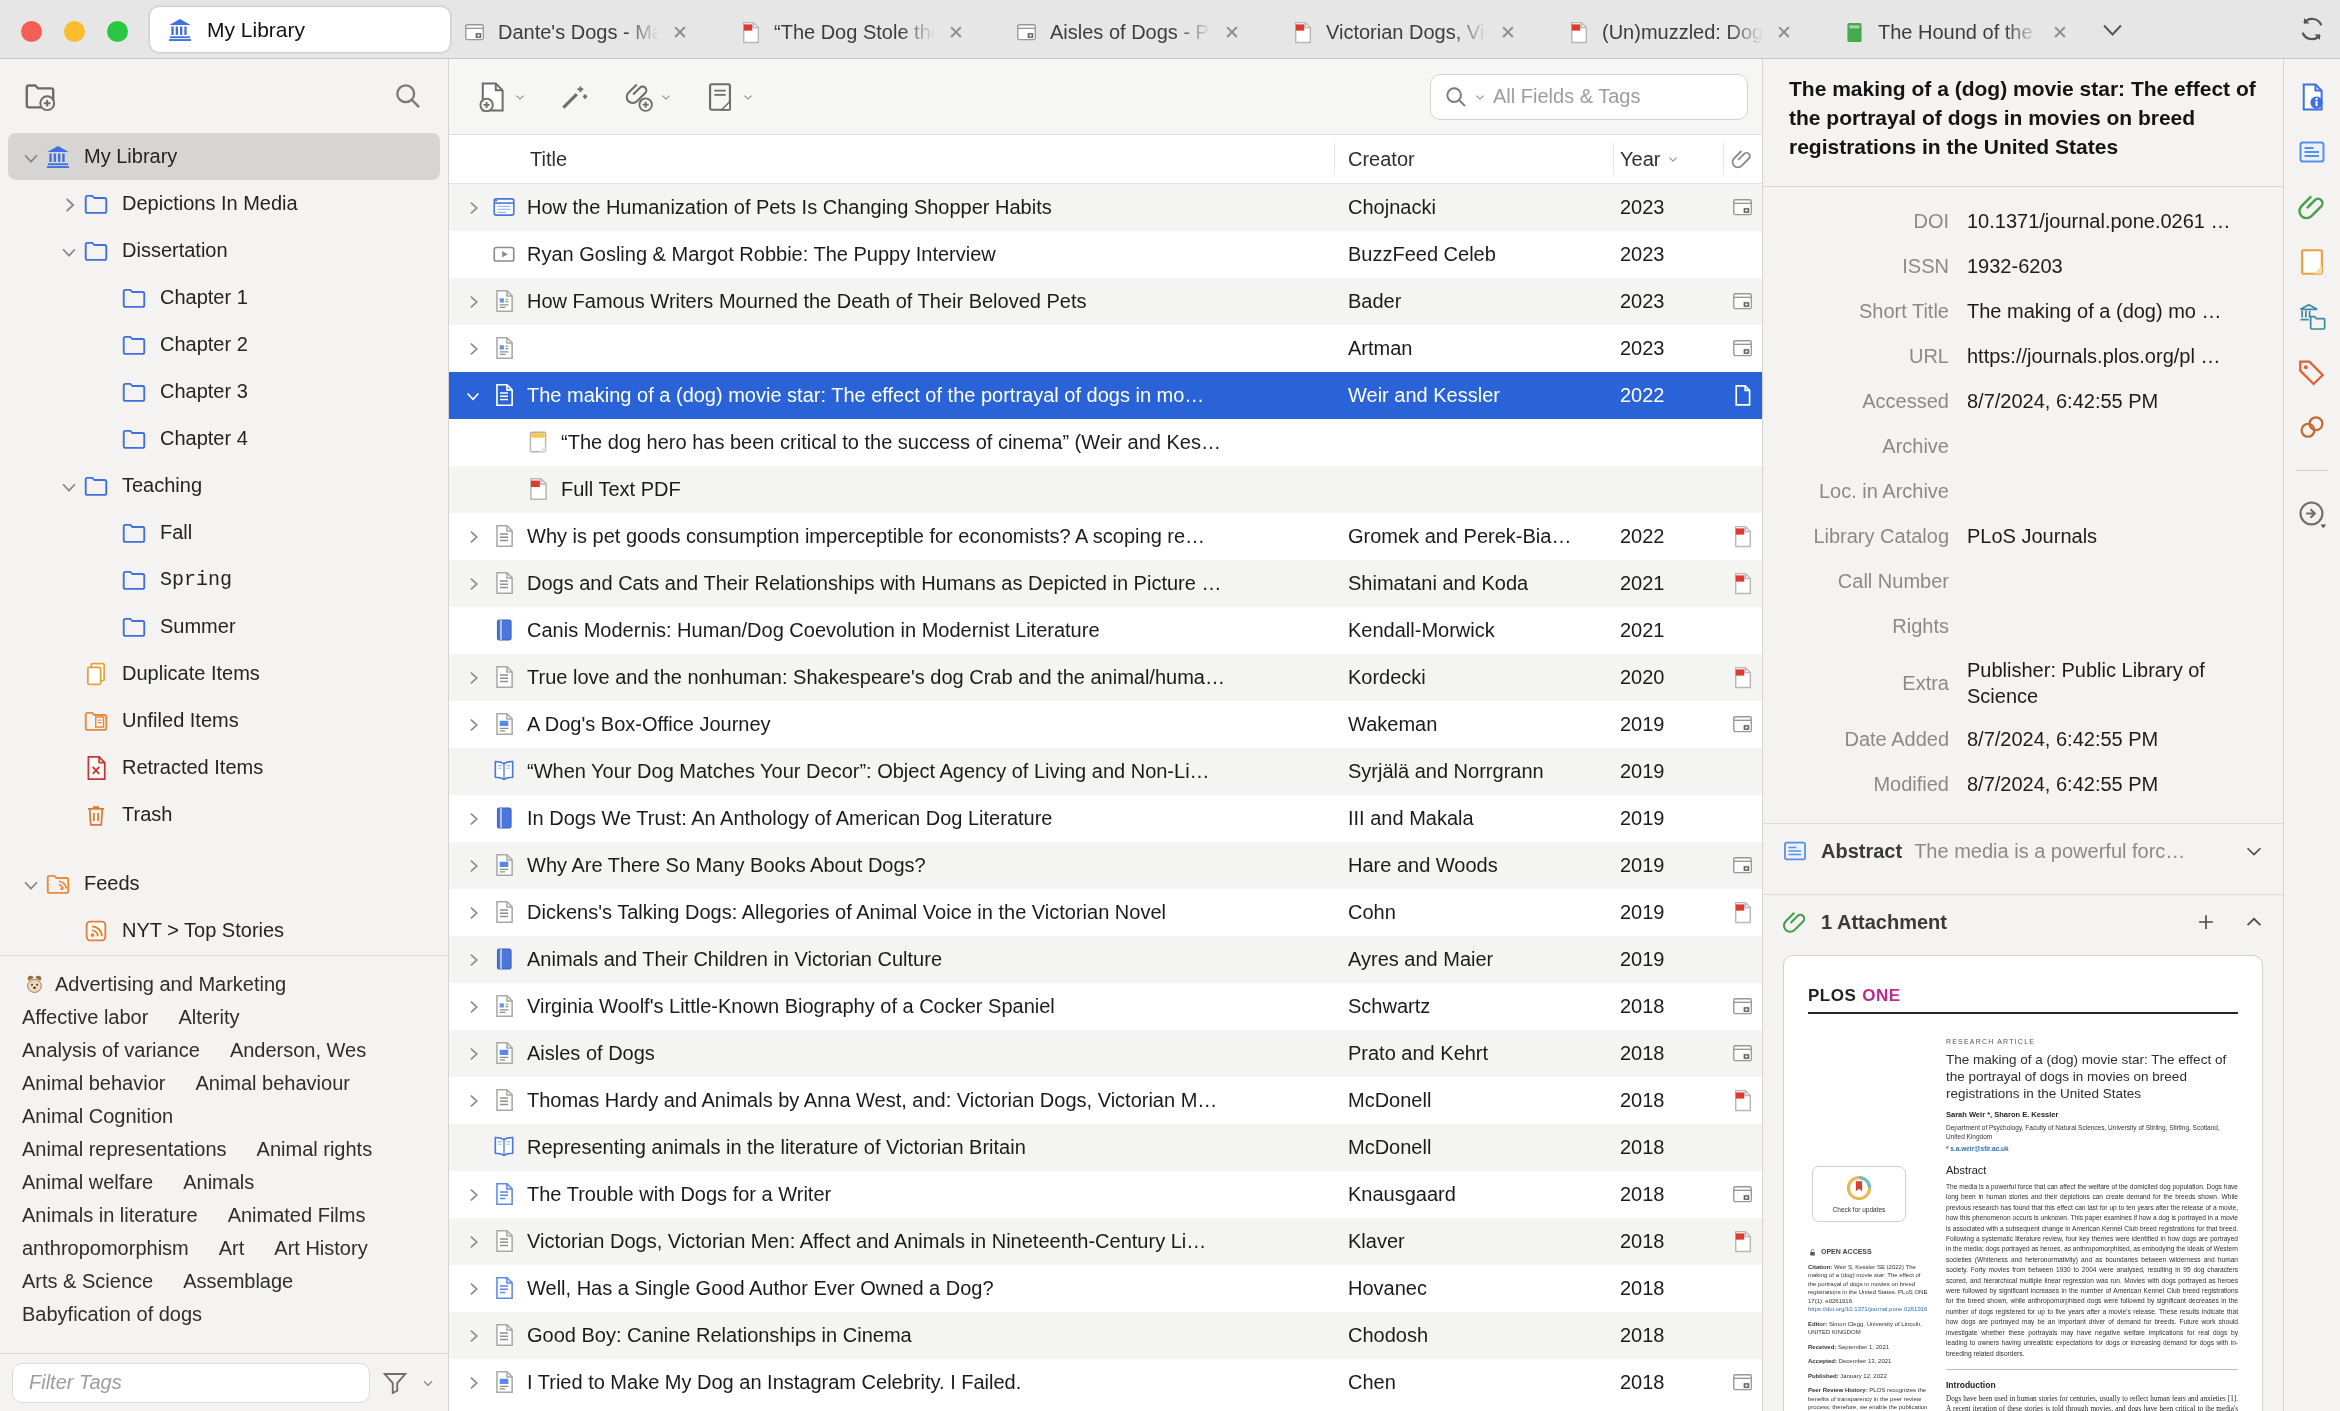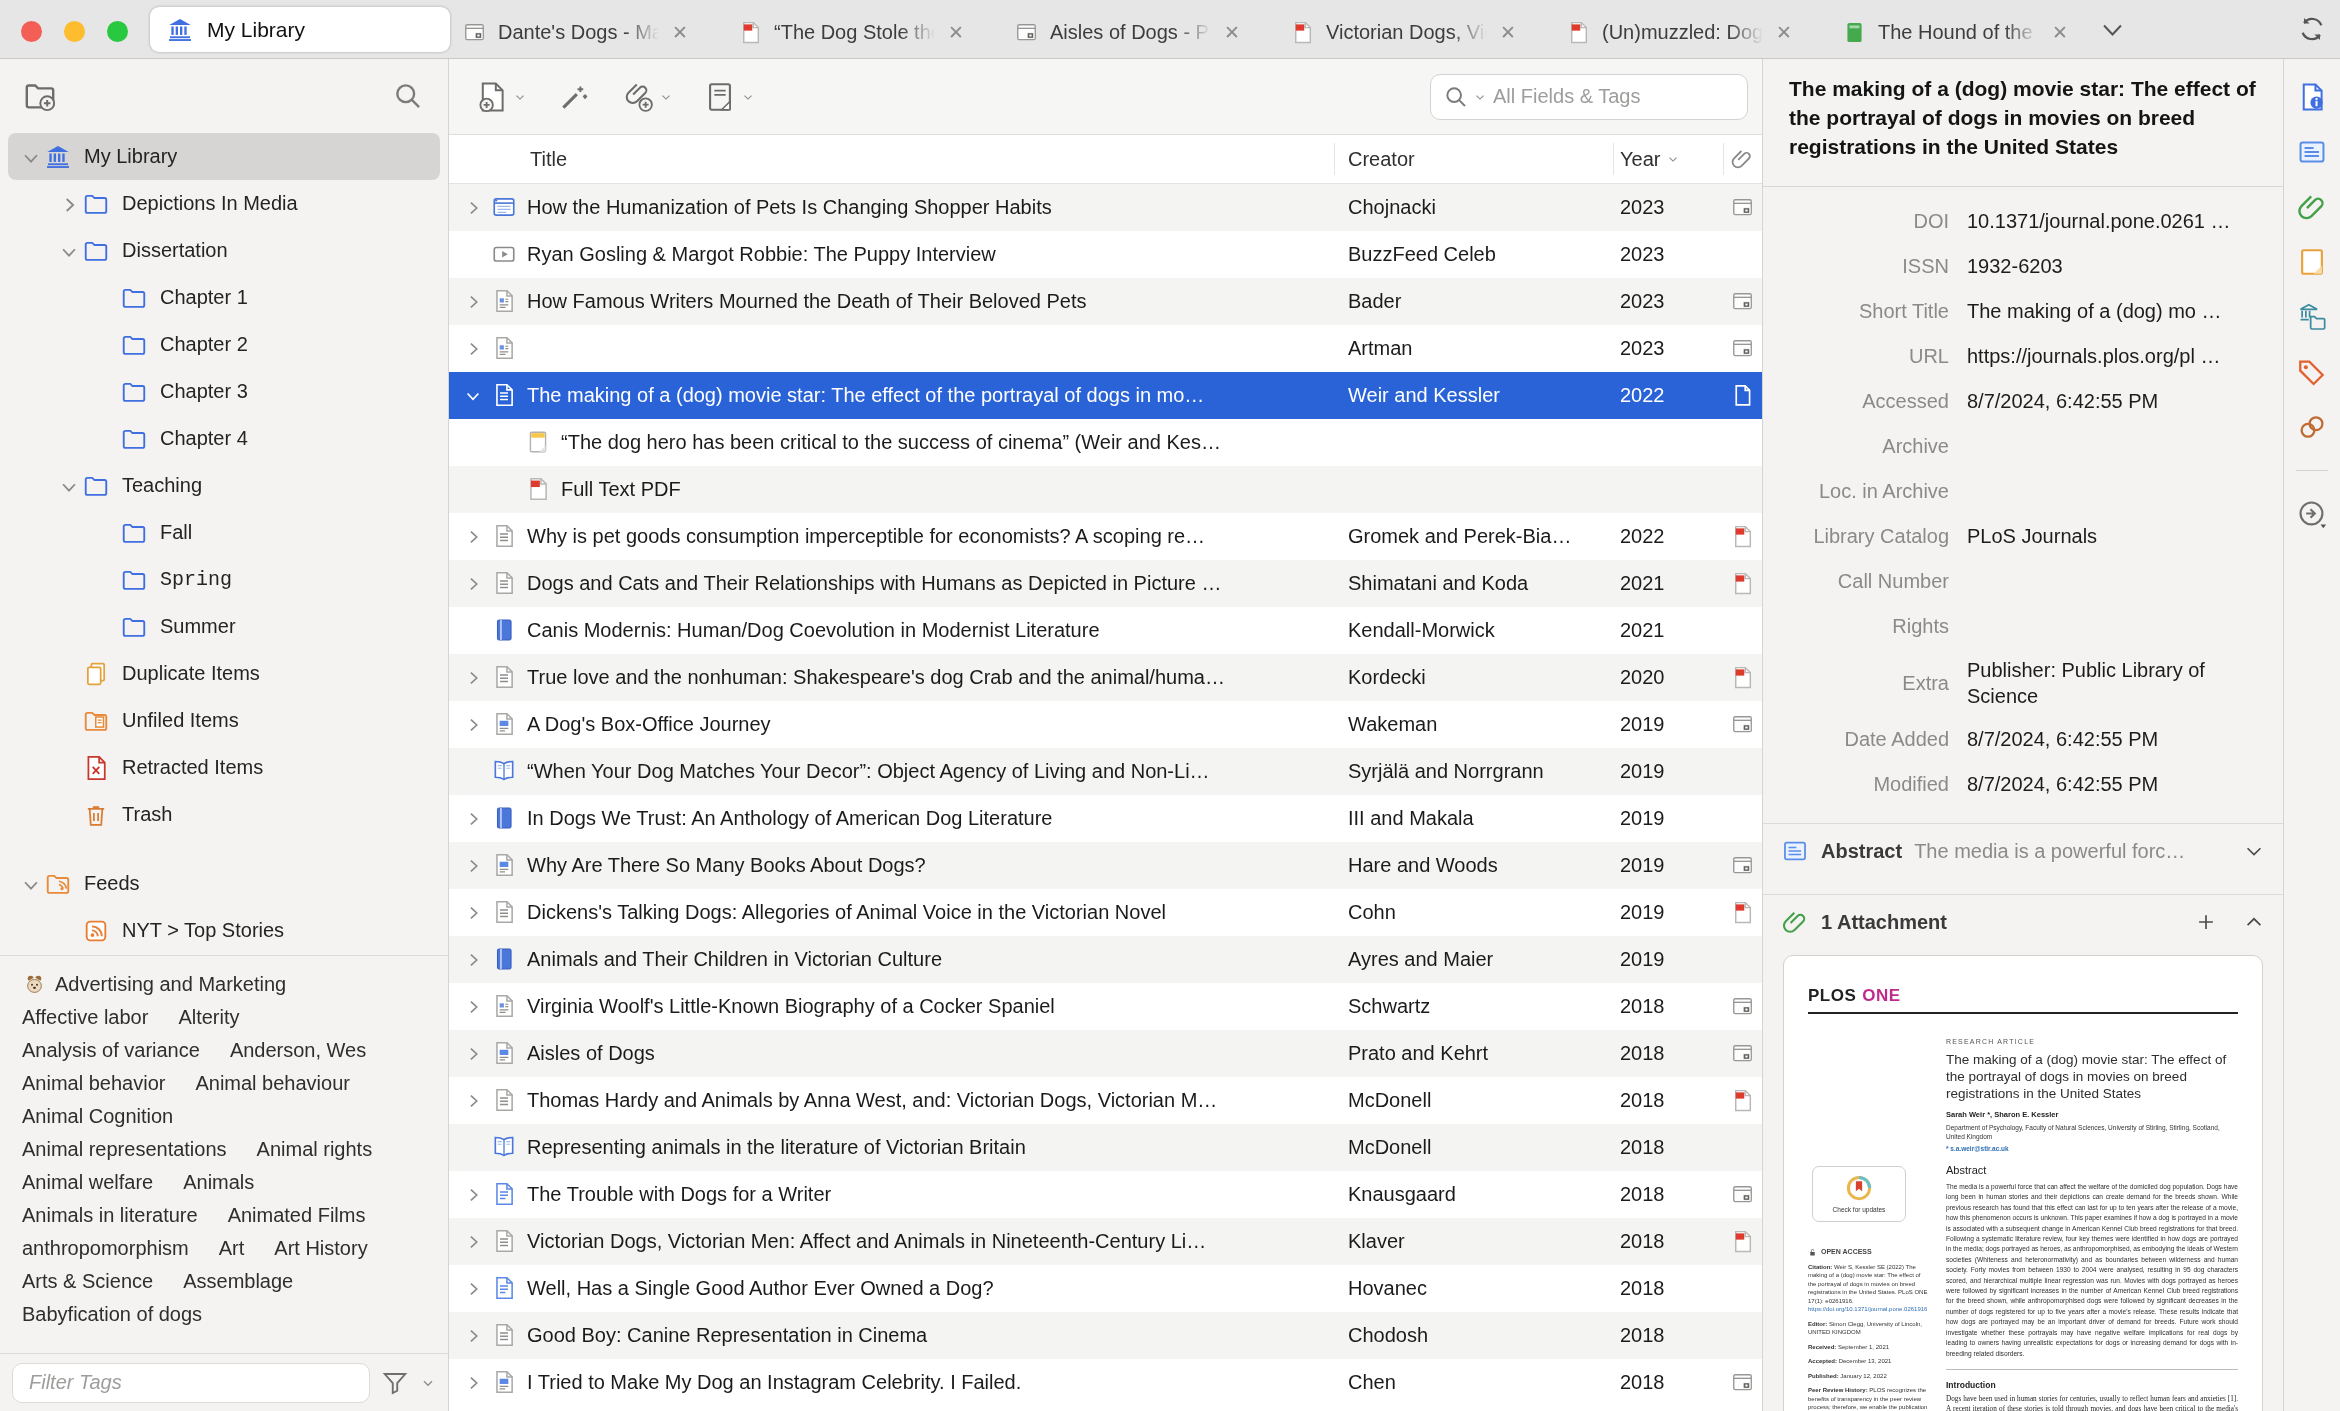--- a/index.html
+++ b/index.html
@@ -1162,21 +1162,21 @@
               <path d="M9.5 5.5l7 6.5-7 6.5" fill="none" stroke="#8a8a8a" stroke-width="2"></path>
             </svg>
           </span>
           <span class="ticon">
             <svg viewBox="0 0 24 24">
               <path d="M5.5 2.5h9.2l4.8 4.8V21.5H5.5z" fill="#fff" stroke="#a9a8a6" stroke-width="1.4"></path>
               <path d="M14.7 2.5v4.8h4.8" fill="none" stroke="#a9a8a6" stroke-width="1.4"></path>
               <path d="M8.3 10.2h7.4M8.3 13.2h7.4M8.3 16.2h7.4" stroke="#8f8e8c" stroke-width="1.3"></path>
             </svg>
           </span>
-          <span class="cell title">Good Boy: Canine Representation in Cinema</span>
+          <span class="cell title">Good Boy: Canine Relationships in Cinema</span>
           <span class="cell creator">Chodosh</span>
           <span class="cell year">2018</span>
           <span class="aticon"></span>
         </div>
         <div class="row">
           <span class="twisty">
             <svg viewBox="0 0 24 24">
               <path d="M9.5 5.5l7 6.5-7 6.5" fill="none" stroke="#8a8a8a" stroke-width="2"></path>
             </svg>
           </span>

